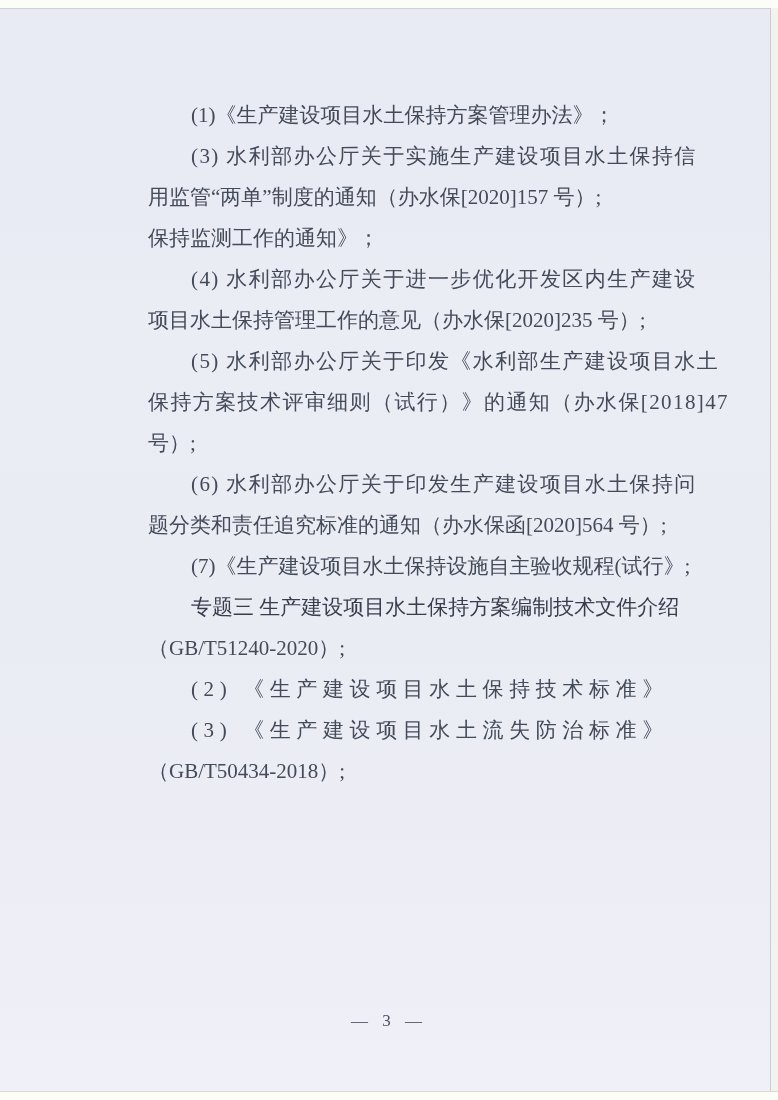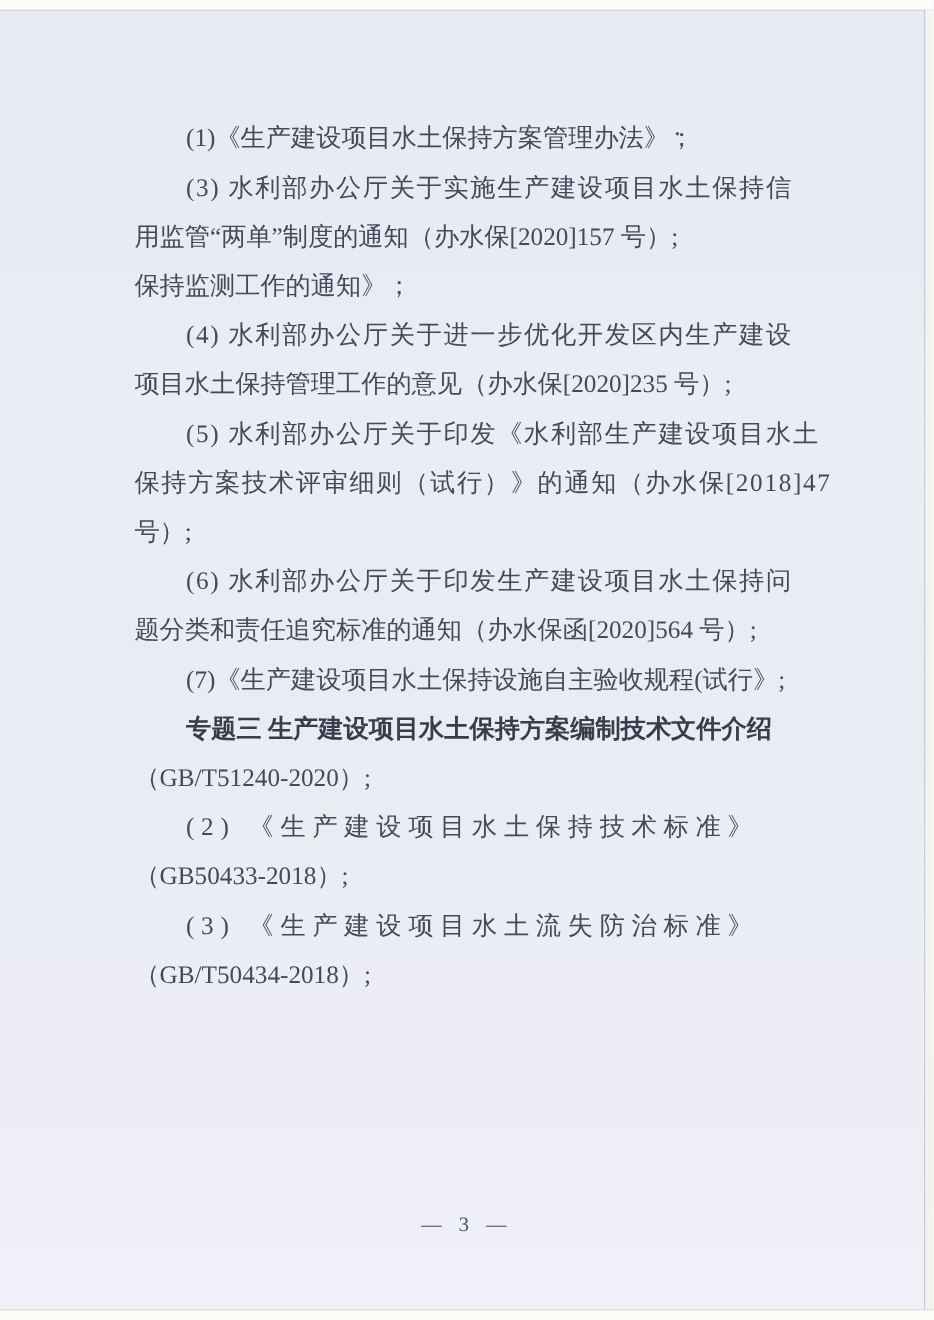--- a/index.html
+++ b/index.html
@@ -39,26 +39,27 @@
   }
   
   .content {
     position: absolute; top: 95px; left: 112px; width: 558px;
     color: #434a58;
   }
   .ln {
     height: 41px; line-height: 41px;
     font-size: 21px;
     white-space: nowrap;
+    margin-left: 36px;
   }
   .ind  { text-indent: 43px; }
   .j1   { letter-spacing: 1.4px; }
   .lssm { letter-spacing: 3.2px; }
   .lslg { letter-spacing: 5.6px; }
-  .bold { font-weight: bold; color: #373d4a; }
+  .bold { font-weight: normal; color: #373d4a; }
   .pagenum {
     position: absolute; top: 1006px; left: 0; width: 778px;
     text-align: center; font-size: 17px; line-height: 30px;
     letter-spacing: 5px; color: #4a5060;
   }
 </style>
 </head>
 <body>
 
 <div class="page">
@@ -77,19 +78,18 @@
     <div class="ln">项目水土保持管理工作的意见（办水保[2020]235 号）;</div>
     <div class="ln ind j1">(5) 水利部办公厅关于印发《水利部生产建设项目水土</div>
     <div class="ln j1">保持方案技术评审细则（试行）》的通知（办水保[2018]47</div>
     <div class="ln">号）;</div>
     <div class="ln ind j1">(6) 水利部办公厅关于印发生产建设项目水土保持问</div>
     <div class="ln">题分类和责任追究标准的通知（办水保函[2020]564 号）;</div>
     <div class="ln ind">(7)《生产建设项目水土保持设施自主验收规程(试行》;</div>
     <div class="ln ind bold">专题三 生产建设项目水土保持方案编制技术文件介绍</div>
     <div class="ln">（GB/T51240-2020）;</div>
     <div class="ln ind lslg">(2) 《生产建设项目水土保持技术标准》</div>
-    <div class="ln">（GB50433-2018）;</div>
     <div class="ln ind lslg">(3) 《生产建设项目水土流失防治标准》</div>
     <div class="ln">（GB/T50434-2018）;</div>
   </div>
 
   <div class="pagenum">— 3 —</div>
 </div>
 
 </body></html>

